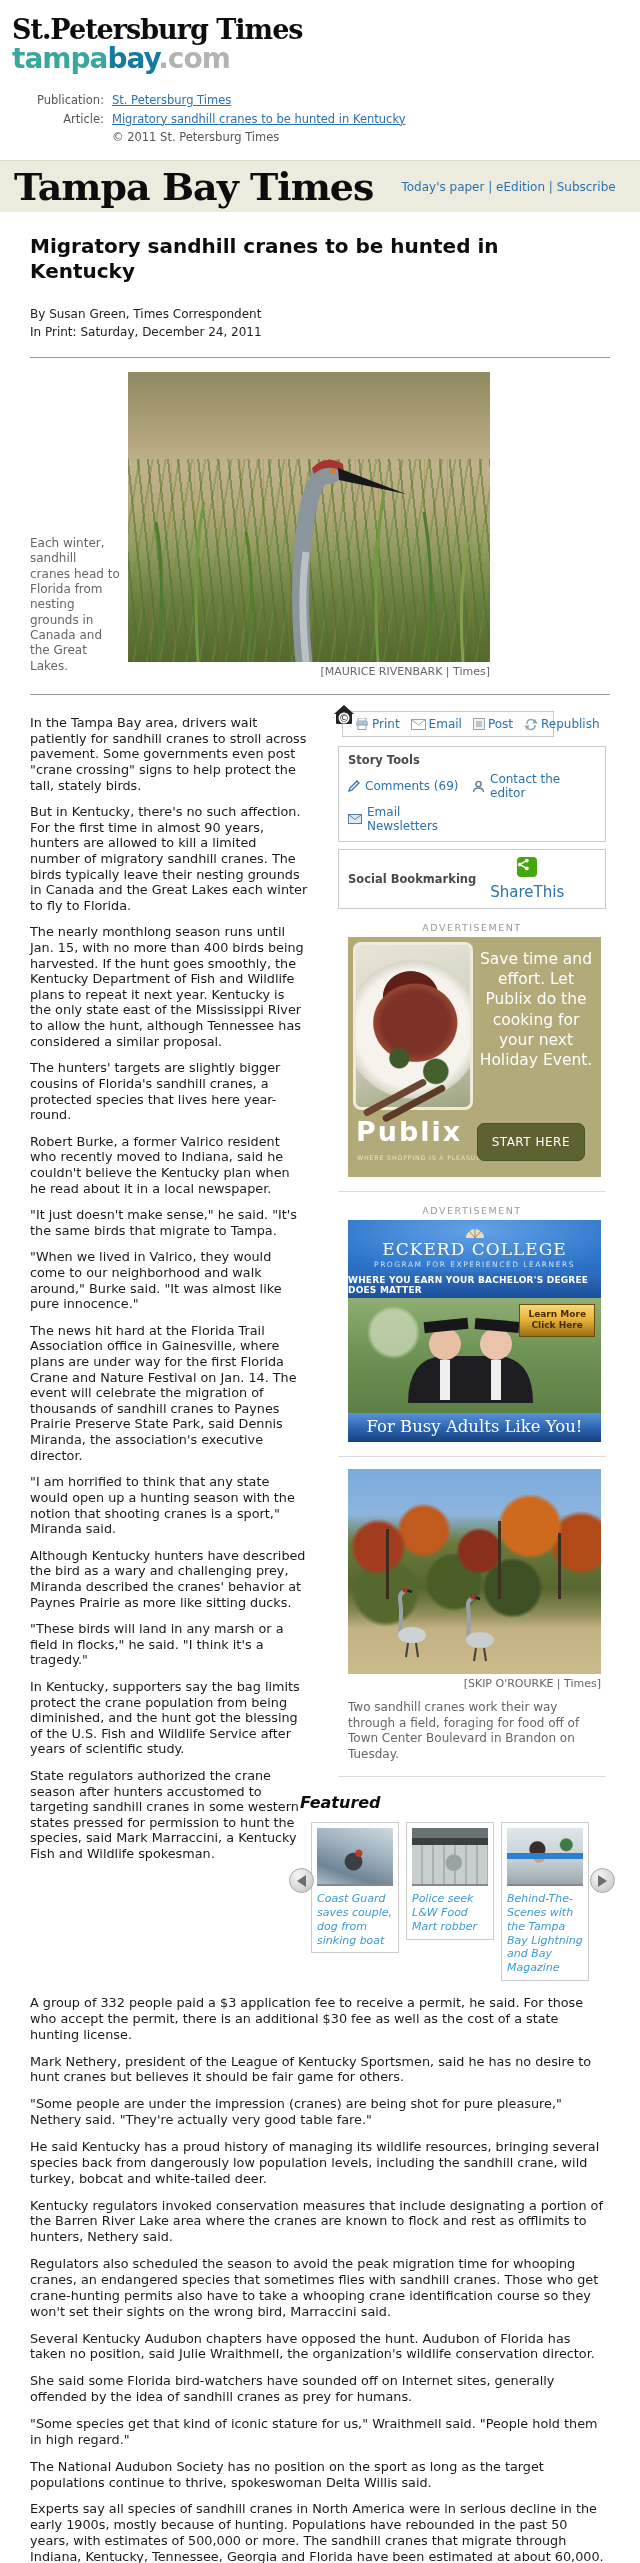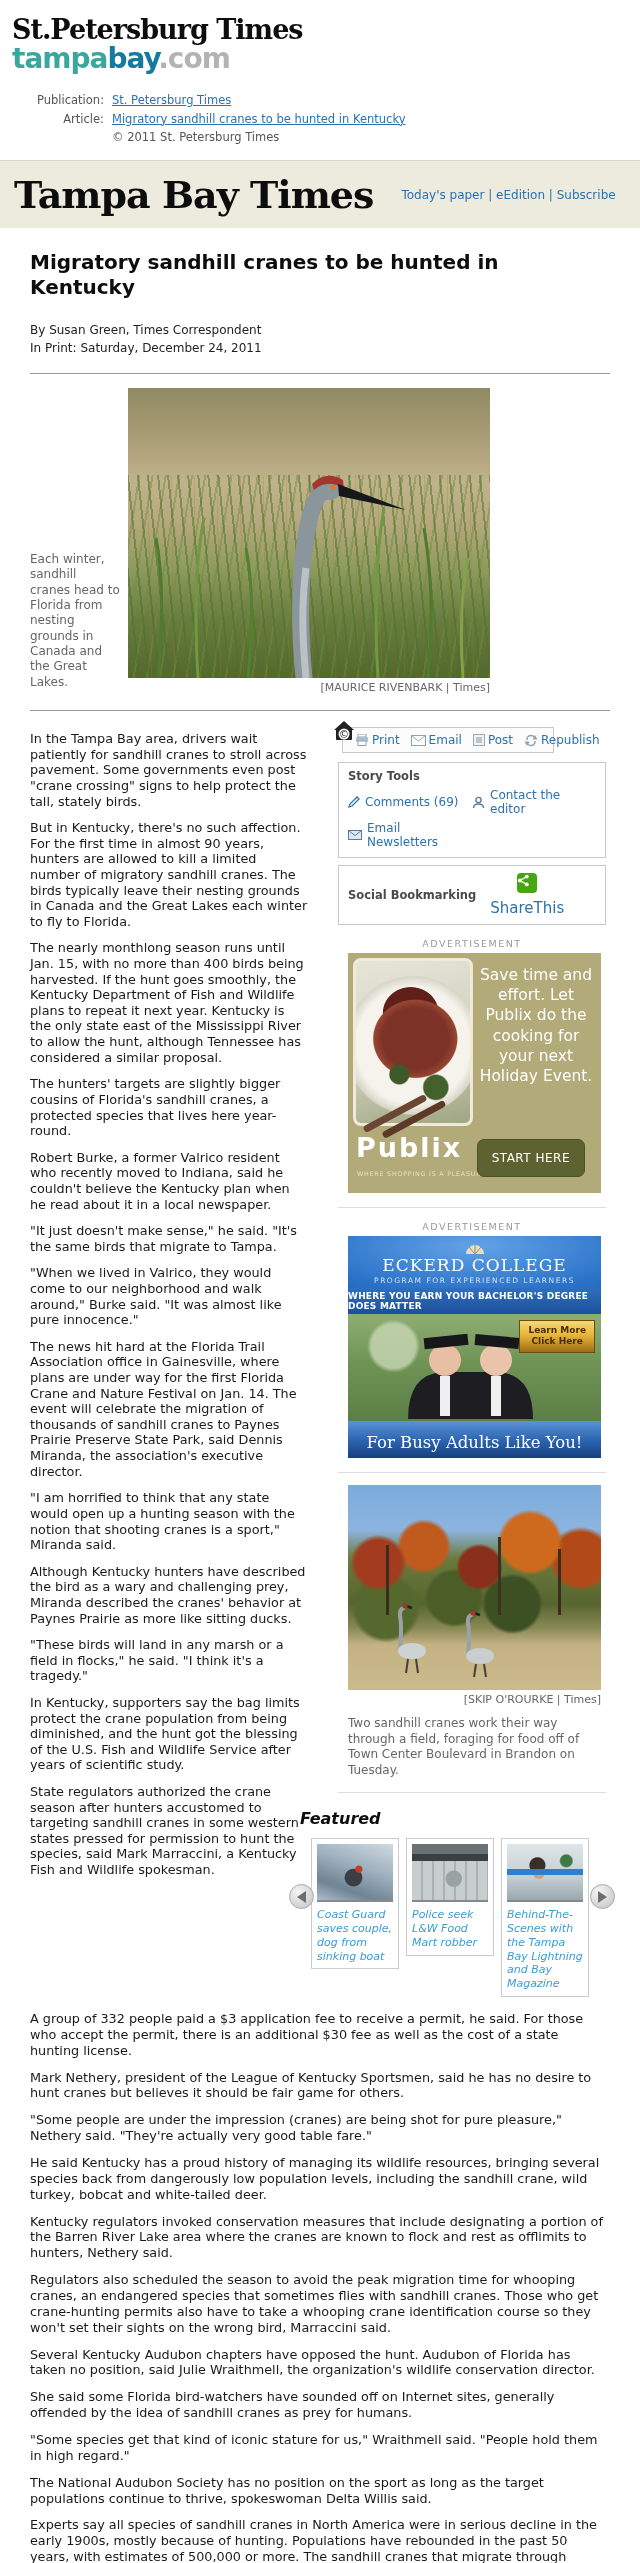--- a/index.html
+++ b/index.html
@@ -18,21 +18,21 @@
   .sp-logo{font-family:"DejaVu Serif","Liberation Serif",serif; font-weight:bold; font-size:27px; letter-spacing:-1px; color:#0d0d0d; line-height:1.05;}
   .tb-logo{font-size:28px; font-weight:bold; letter-spacing:-1px; line-height:1.1;}
   .tb-logo .t1{color:var(--tampa-teal);} .tb-logo .t2{color:var(--bay-blue);} .tb-logo .t3{color:var(--com-gray);}
   .pub-block{margin:16px 0 12px 0; font-size:11.5px; line-height:1.6;}
   .pub-row{display:flex;}
   .pub-label{width:92px; text-align:right; color:#555; margin-right:8px; flex:0 0 92px;}
   .pub-link{color:var(--link-blue); text-decoration:underline;}
   .pub-copy{color:#555;}
 
   
-  .masthead{background:var(--masthead-bg); border-top:1px solid #dcd9c6; height:68px; display:flex; align-items:center; padding:0 14px;}
+  .masthead{background:var(--masthead-bg); border-top:1px solid #dcd9c6; height:52px; display:flex; align-items:center; padding:0 14px;}
   .masthead-title{font-family:"DejaVu Serif","Liberation Serif",serif; font-weight:bold; font-size:38px; letter-spacing:-1px; color:#0d0d0d;}
   .masthead-links{margin-left:28px; font-size:12px; white-space:nowrap;}
   .mh-link{color:var(--link-blue); text-decoration:none;}
   .mh-link:not(:last-child)::after{content:" | "; color:var(--link-blue);}
 
   
   .content{padding:20px 30px 26px 30px;}
   h1.title{font-size:20px; line-height:1.25; color:#0d0d0d; max-width:480px; margin:2px 0 22px;}
   .byline,.inprint{font-size:12px; color:#222; line-height:1.45;}
   hr.rule{border:none; border-top:1px solid #999; margin:16px 0 0;}
@@ -101,21 +101,21 @@
   .ek-name{font-family:"DejaVu Serif","Liberation Serif",serif; font-size:17px; letter-spacing:1px;}
   .ek-program{font-size:7.5px; letter-spacing:1.5px; color:#cfe0f5; margin-top:1px;}
   .ek-strap{background:linear-gradient(180deg,#2f6fc0,#1c4f9b); color:#fff; font-size:9px; font-weight:bold;
     text-align:left; padding:3px 0; letter-spacing:.2px;}
   .ek-photo{flex:1; position:relative; background:
       radial-gradient(circle at 18% 30%, rgba(200,215,180,.8) 0 10%, transparent 12%),
       linear-gradient(180deg,#8fae74 0%, #6f9455 45%, #5c7f46 100%);}
   .ek-btn{position:absolute; right:6px; top:6px; text-align:center; font-size:9px; font-weight:bold; color:#4a2c00;
     background:linear-gradient(180deg,#f7d878 0%, var(--gold) 45%, #9c6f14 100%); border:1px solid #6d4c0c; padding:4px 8px; line-height:1.3;}
   .ek-banner{background:linear-gradient(180deg,#5a93d8 0%, #2a62ae 55%, #17407e 100%); color:#fff; text-align:center;
-    font-family:"DejaVu Serif","Liberation Serif",serif; font-size:16.5px; padding:12px 0 6px;}
+    font-family:"DejaVu Serif","Liberation Serif",serif; font-size:16.5px; padding:4px 0 6px;}
 
   
   .photo2{width:253px; height:205px; position:relative; overflow:hidden;
     background:
       radial-gradient(circle at 12% 38%, #a33b1f 0 9%, transparent 11%),
       radial-gradient(circle at 30% 30%, #c05a1d 0 10%, transparent 12%),
       radial-gradient(circle at 52% 40%, #8a2f1a 0 11%, transparent 13%),
       radial-gradient(circle at 72% 28%, #cd6a1e 0 12%, transparent 14%),
       radial-gradient(circle at 92% 36%, #b14a18 0 10%, transparent 12%),
       radial-gradient(circle at 42% 55%, #4c5e28 0 14%, transparent 16%),

